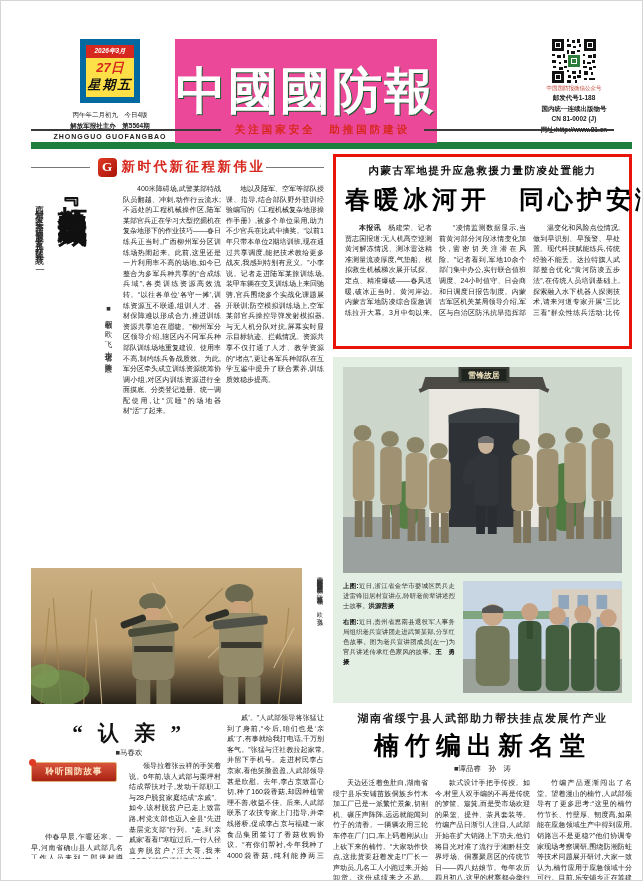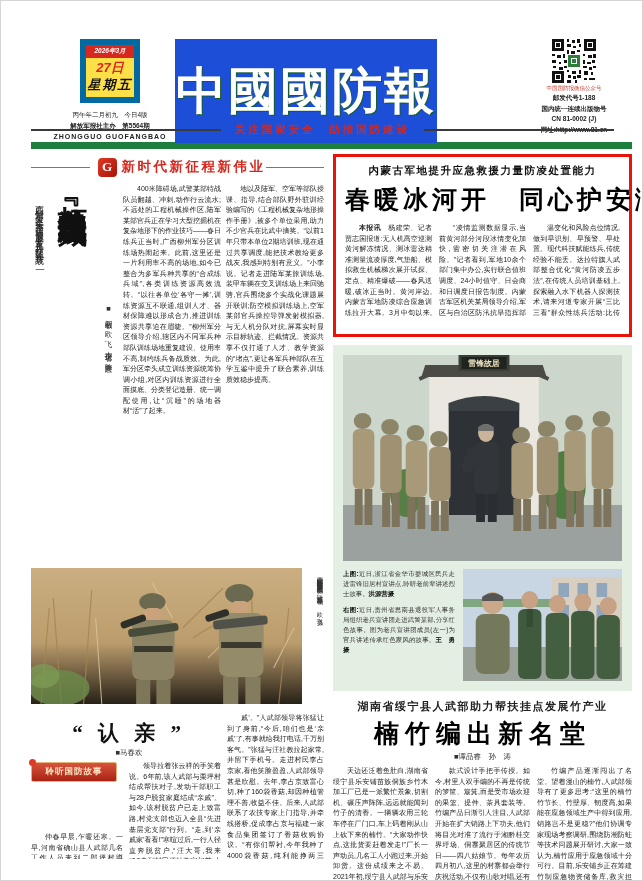--- a/index.html
+++ b/index.html
@@ -9,21 +9,21 @@
   .masthead{display:flex;align-items:flex-start;padding:38px 14px 0 48px;height:118px;box-sizing:border-box;}
   .mh-left{width:122px;display:flex;flex-direction:column;align-items:center;}
   .date-box{width:48px;border:6px solid #0369a1;text-align:center;background:#fde047;font-style:italic;}
   .date-box .dm{background:#d6281e;color:#fff;font-size:6.5px;font-weight:bold;padding:2px 0;}
   .date-box .dd{color:#d6281e;font-size:13px;font-weight:bold;line-height:15px;padding-top:2px;}
   .date-box .dw{color:#111;font-size:13px;font-weight:bold;letter-spacing:2px;padding:1px 0 3px;}
   .mh-info{margin-top:8px;text-align:center;color:#222;}
   .mh-info .l1{font-size:6.5px;}
   .mh-info .l2{font-size:6.5px;font-weight:bold;margin-top:2px;}
   .mh-info .l3{font-size:7px;font-weight:bold;letter-spacing:1px;margin-top:2px;}
-  .mh-title{width:262px;height:104px;background:#1d4ed8;color:#fff;display:flex;align-items:center;justify-content:center;
+  .mh-title{width:262px;height:104px;background:#ec4899;color:#fff;display:flex;align-items:center;justify-content:center;
             font-family:"Liberation Serif",serif;font-weight:bold;font-size:50px;letter-spacing:2px;margin-left:4px;
             text-shadow:1px 1px 0 #145c2c;transform:none;}
   .mh-right{margin-left:auto;width:108px;text-align:center;color:#222;}
   .qr{width:44px;height:44px;margin:0 auto;display:block;}
   .qr-cap{font-size:5.5px;color:#c0392b;margin-top:2px;}
   .pub{font-size:6.5px;font-weight:bold;margin-top:2px;line-height:8.5px;}
   
   .slogan-row{display:flex;align-items:center;padding:0 28px 0 30px;margin-top:4px;}
   .hline{flex:1;height:2px;background:#3a3a3a;}
   .slogan{color:#d6281e;font-weight:bold;font-size:10.5px;letter-spacing:3px;padding:0 14px;white-space:nowrap;}
@@ -60,21 +60,21 @@
   .qin-body{display:flex;flex:1;min-height:0;}
   .qin-c1{flex:1;margin-right:6px;display:flex;flex-direction:column;gap:47px;}
   .ribbon{background:linear-gradient(180deg,#d9543c,#a92313);border:1px solid #e2b37a;color:#ffe3c2;
           font-weight:bold;font-size:8.5px;letter-spacing:1px;text-align:center;padding:3px 0;margin:1px 6px 3px 0;
           border-radius:2px;position:relative;}
   .ribbon:before{content:"";position:absolute;left:-3px;top:-4px;width:7px;height:7px;background:#e03a25;border-radius:50% 50% 0 50%;}
   .qin-c1 .tcol, .qin-c2{flex:1;min-height:0;}
   .qin-c2{margin-right:6px;}
   .qin-c3{flex:1;min-width:0;}
   
-  .red-box{border:3px solid #e8140a;padding:7px 9px 15px;box-sizing:border-box;}
+  .red-box{border:3px solid #e8140a;padding:7px 9px 27px;box-sizing:border-box;}
   .rb-kicker{text-align:center;font-size:10.5px;font-weight:bold;color:#111;letter-spacing:1.5px;}
   .rb-headline{font-family:"Liberation Serif",serif;text-align:center;font-size:25px;font-weight:bold;color:#000;
                letter-spacing:4px;margin:5px 0 7px;white-space:nowrap;}
   .rb-cols{display:flex;gap:7px;height:96px;overflow:hidden;}
   .rb-cols .tcol{flex:1;min-width:0;}
   .lead-label{font-weight:bold;}
   
   .photo-panel{background:#e4efe3;margin-top:8px;padding:10px;box-sizing:border-box;}
   .photo-panel .bigph{width:100%;height:206px;display:block;}
   .panel-bottom{display:flex;gap:8px;margin-top:8px;height:112px;}

